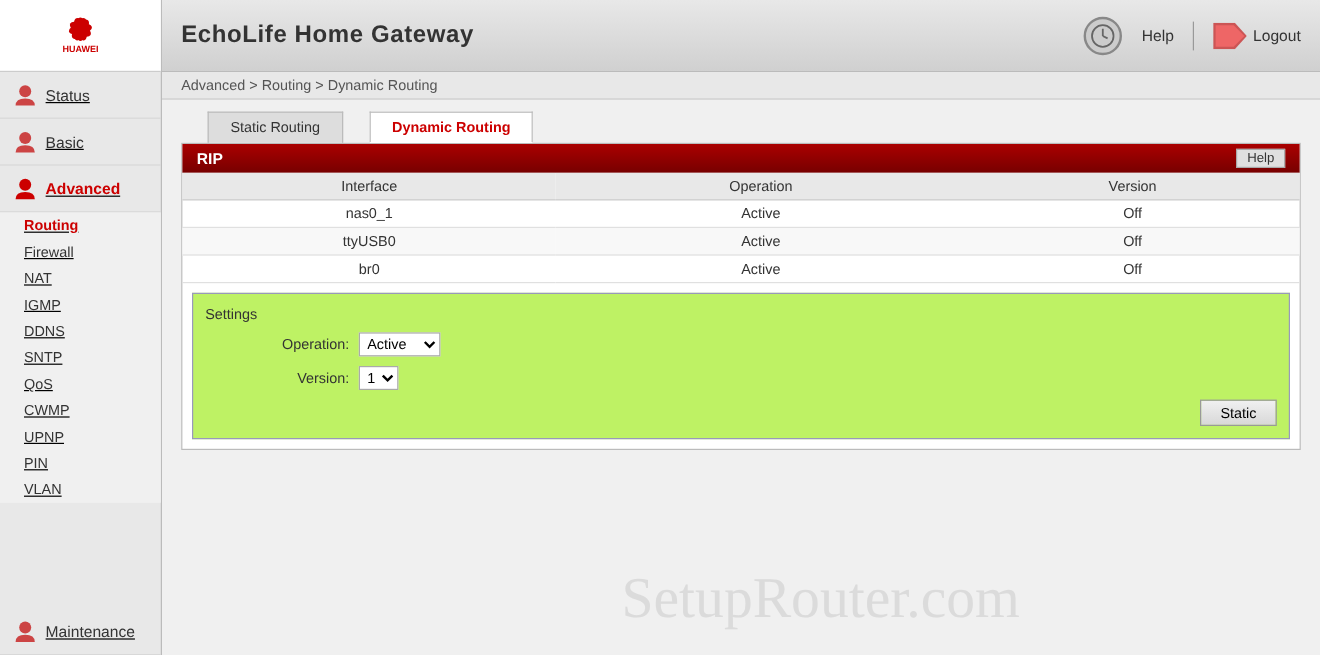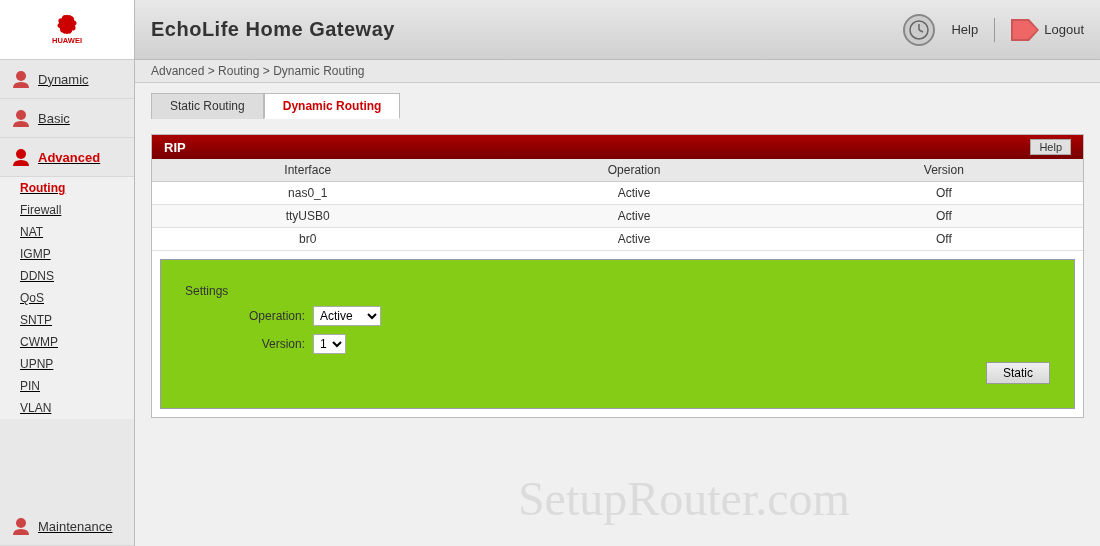--- a/index.html
+++ b/index.html
@@ -122,35 +122,36 @@
       margin-bottom: 0;
     }
     .tab {
       padding: 5px 18px;
       cursor: pointer;
       border: 1px solid #bbb;
       background: #ddd;
       color: #333;
       font-size: 12px;
       border-bottom: none;
+      margin-left: 22px;
     }
     .tab.active {
       background: #fff;
       border-bottom: 1px solid #fff;
       color: #c00;
       font-weight: bold;
       position: relative;
       z-index: 2;
     }
 
     
     .panel {
       border: 1px solid #bbb;
       background: #fff;
-      margin-top: 15px;
+      margin-top: 0;
     }
 
     .panel-header {
       background: linear-gradient(to bottom, #a00, #700);
       color: #fff;
       padding: 4px 12px;
       font-size: 13px;
       font-weight: bold;
       display: flex;
       justify-content: space-between;
@@ -186,22 +187,22 @@
       border-bottom: 1px solid #e0e0e0;
       color: #333;
       font-size: 12px;
     }
     table.rip-table tr:nth-child(even) { background: #f8f8f8; }
 
     
     .settings-box {
       margin: 8px;
       border: 1px solid #99b;
-      background: #84cc16;
-      padding: 24px;
+      background: #bef264;
+      padding: 10px;
     }
     .settings-box .settings-title {
       font-size: 12px;
       color: #333;
       margin-bottom: 8px;
       font-weight: normal;
     }
     .form-row {
       display: flex;
       align-items: center;
@@ -262,21 +263,21 @@
       <ellipse cx="40" cy="20" rx="6" ry="13" fill="#c00" transform="rotate(200,40,20)"></ellipse>
       <text x="40" y="45" text-anchor="middle" font-size="10" fill="#c00" font-family="Arial" font-weight="bold">HUAWEI</text>
     </svg>
   </div>
 
   <div class="nav-item">
     <svg class="nav-icon" viewBox="0 0 22 22">
       <circle cx="11" cy="8" r="5" fill="#c44"></circle>
       <path d="M3 20 Q3 14 11 14 Q19 14 19 20" fill="#c44"></path>
     </svg>
-    <span>Dynamic</span>
+    <span>Status</span>
   </div>
   <div class="nav-item">
     <svg class="nav-icon" viewBox="0 0 22 22">
       <circle cx="11" cy="8" r="5" fill="#c44"></circle>
       <path d="M3 20 Q3 14 11 14 Q19 14 19 20" fill="#c44"></path>
     </svg>
     <span>Basic</span>
   </div>
   <div class="nav-item active-nav">
     <svg class="nav-icon" viewBox="0 0 22 22">
@@ -285,22 +286,22 @@
     </svg>
     <span>Advanced</span>
   </div>
 
   <div class="sub-menu">
     <div class="sub-item active-sub"><span>Routing</span></div>
     <div class="sub-item"><span>Firewall</span></div>
     <div class="sub-item"><span>NAT</span></div>
     <div class="sub-item"><span>IGMP</span></div>
     <div class="sub-item"><span>DDNS</span></div>
+    <div class="sub-item"><span>SNTP</span></div>
     <div class="sub-item"><span>QoS</span></div>
-    <div class="sub-item"><span>SNTP</span></div>
     <div class="sub-item"><span>CWMP</span></div>
     <div class="sub-item"><span>UPNP</span></div>
     <div class="sub-item"><span>PIN</span></div>
     <div class="sub-item"><span>VLAN</span></div>
   </div>
 
   <div class="nav-item" style="margin-top:auto;">
     <svg class="nav-icon" viewBox="0 0 22 22">
       <circle cx="11" cy="8" r="5" fill="#c44"></circle>
       <path d="M3 20 Q3 14 11 14 Q19 14 19 20" fill="#c44"></path>

